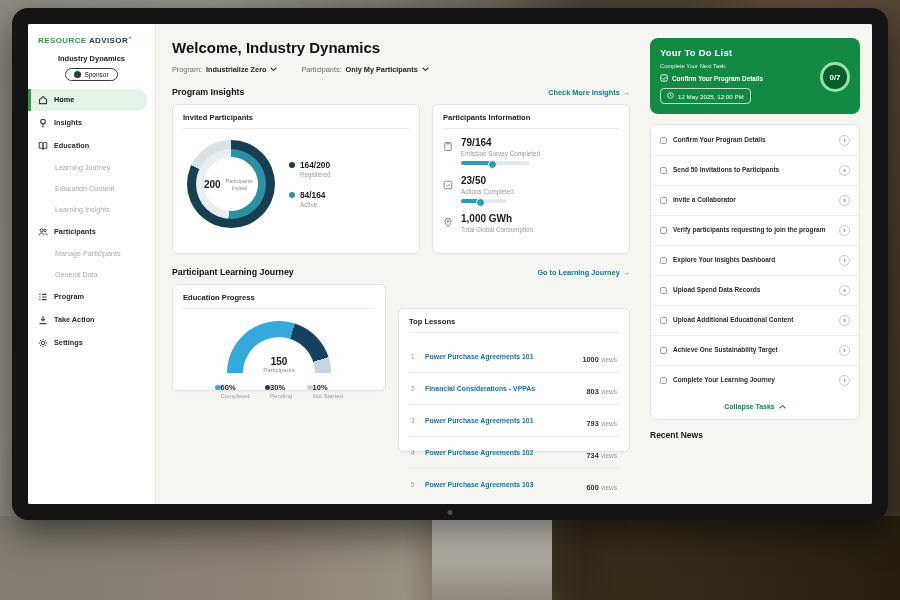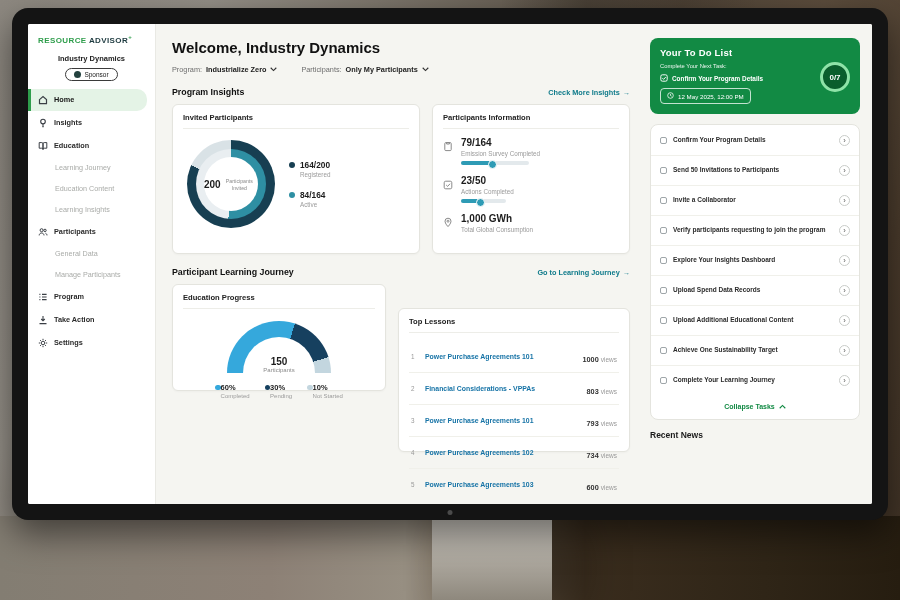--- a/index.html
+++ b/index.html
@@ -202,24 +202,24 @@
               <svg width="10" height="10" viewBox="0 0 10 10" fill="none" stroke="currentColor" stroke-width="1">
                   <circle cx="3.6" cy="3.2" r="1.5"></circle>
                   <path d="M1.2 8.4c0-1.4 1.1-2.4 2.4-2.4s2.4 1 2.4 2.4"></path>
                   <circle cx="7" cy="3.4" r="1.2"></circle>
                   <path d="M7.4 6.2c1 .3 1.6 1.1 1.6 2.2"></path>
                 </svg>
             </span>
             <span>Participants</span>
           </div>
           <div class="mi sub">
+            <span>Manage Participants</span>
+          </div>
+          <div class="mi sub">
             <span>General Data</span>
-          </div>
-          <div class="mi sub">
-            <span>Manage Participants</span>
           </div>
           <div class="mi">
             <span class="sicon">
               <svg width="10" height="10" viewBox="0 0 10 10" fill="none" stroke="currentColor" stroke-width="1.1">
                   <path d="M1.4 2.4h1M4 2.4h4.6M1.4 5h1M4 5h4.6M1.4 7.6h1M4 7.6h4.6"></path>
                 </svg>
             </span>
             <span>Program</span>
           </div>
           <div class="mi">

